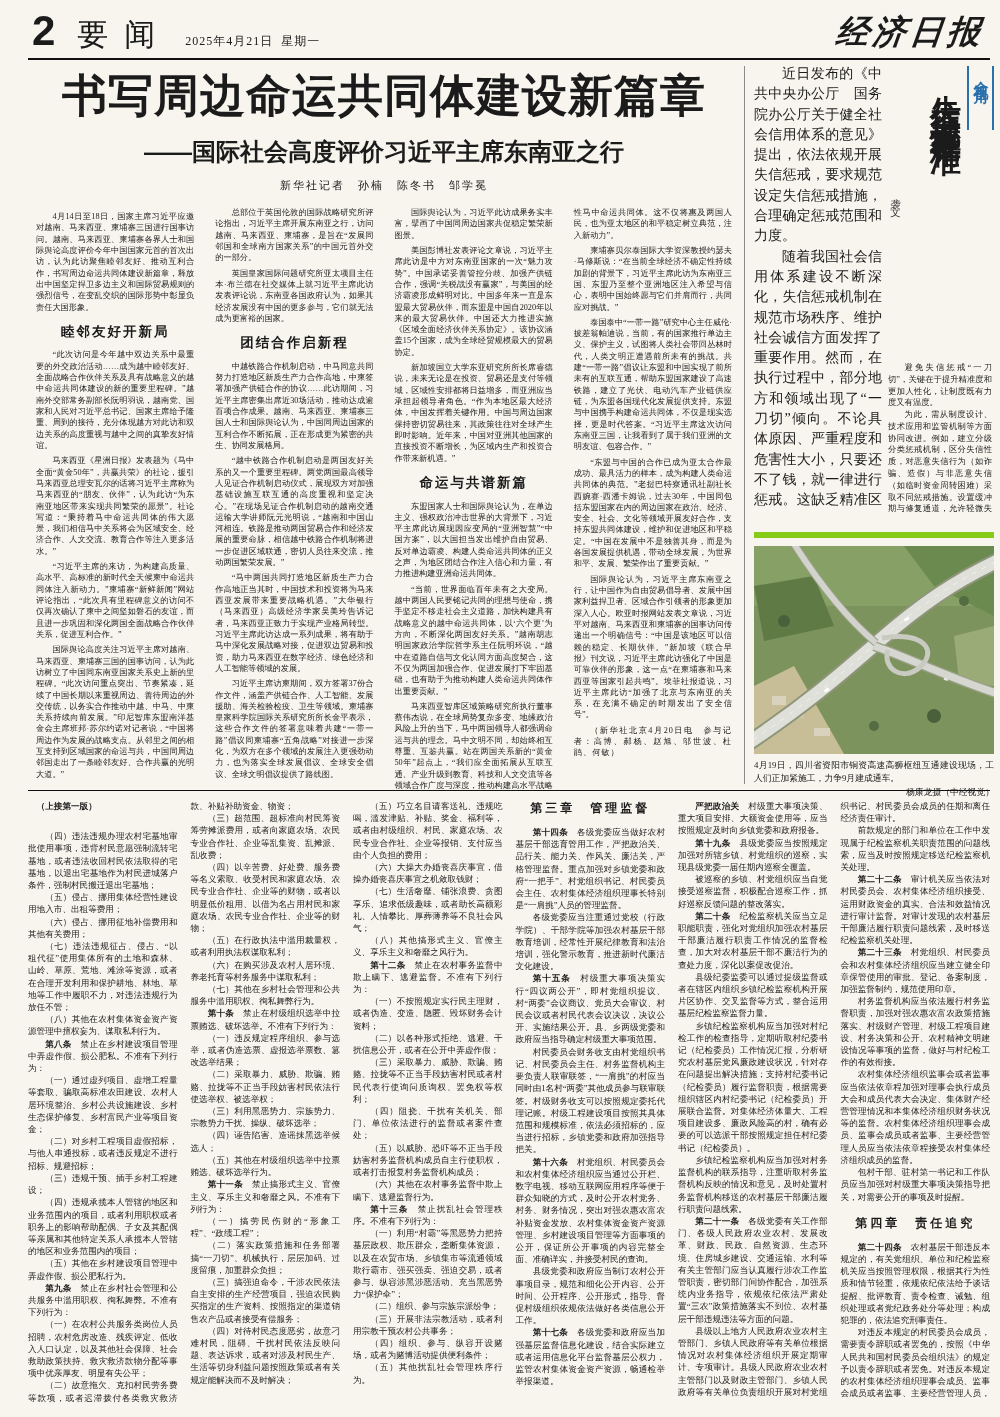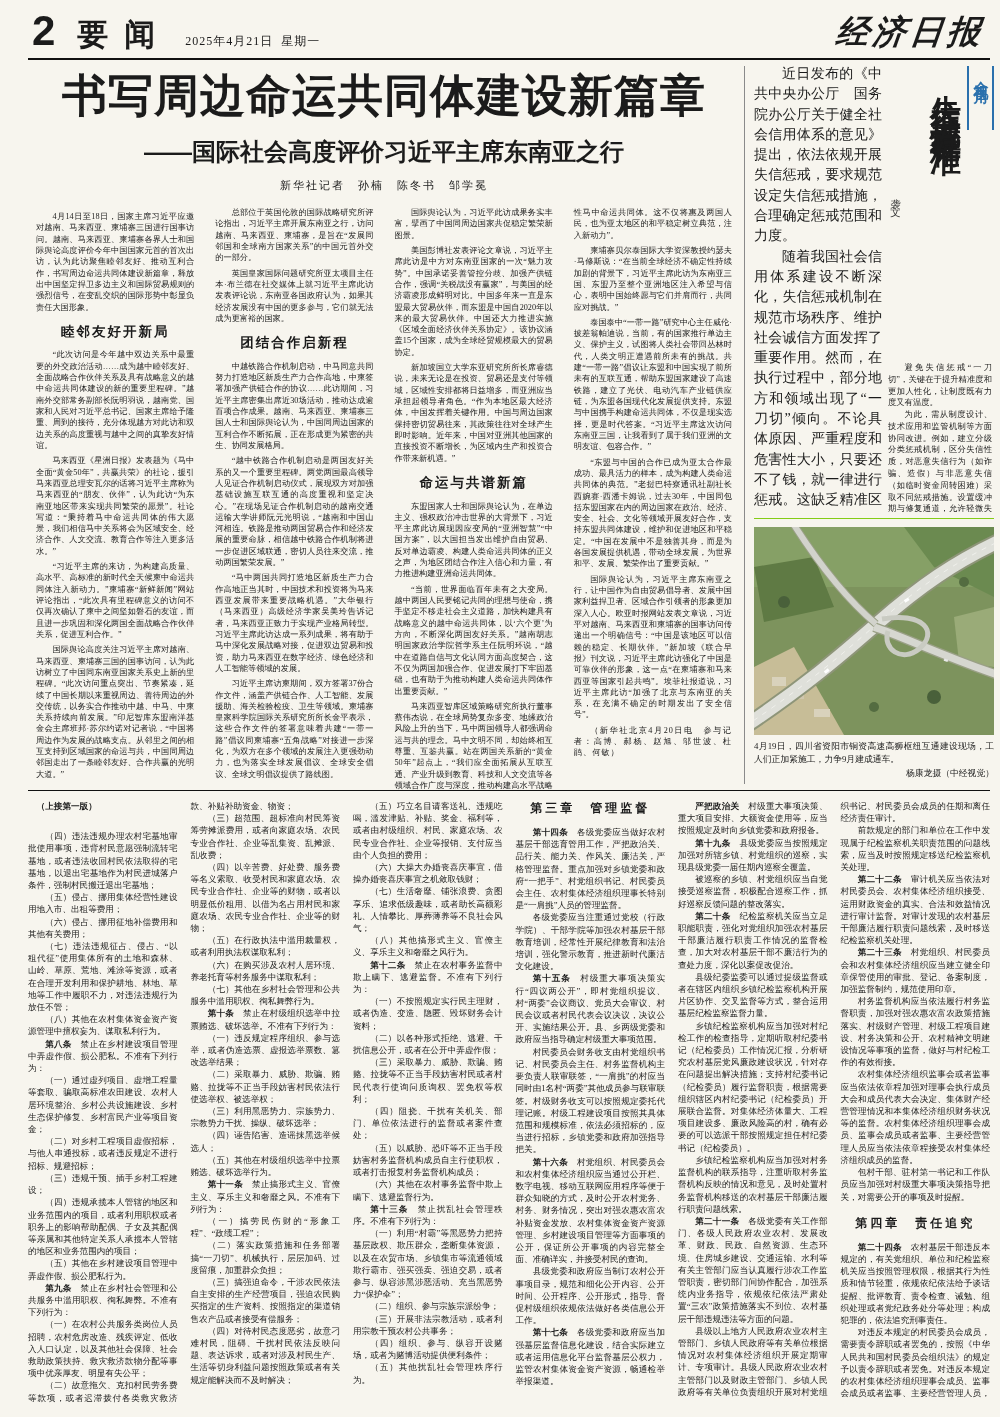--- a/index.html
+++ b/index.html
@@ -2,21 +2,21 @@
 <html><head>
 <meta charset="utf-8">
 <style>
   html,body{margin:0;padding:0;}
   body{width:1000px;height:1417px;position:relative;background:#f7f5ee;color:#1b1b1b;
        font-family:"Liberation Serif",serif;overflow:hidden;}
   
   .hdr{position:absolute;left:28px;top:6px;width:962px;height:52px;border-bottom:2.5px solid #111;}
   .hdr-left{position:absolute;left:4px;top:2px;display:flex;align-items:baseline;}
   .pgnum{font-family:"Liberation Sans",sans-serif;font-weight:900;font-size:42px;line-height:46px;}
-  .sect{font-family:"Liberation Sans",sans-serif;font-weight:700;font-size:31px;letter-spacing:16px;margin-left:22px;}
+  .sect{font-family:"Liberation Sans",sans-serif;font-weight:400;font-size:31px;letter-spacing:16px;margin-left:22px;}
   .pdate{font-size:12px;margin-left:14px;letter-spacing:1px;}
   .masthead{position:absolute;right:6px;top:4px;font-family:"DejaVu Serif",serif;font-style:italic;
             font-weight:bold;font-size:33px;transform:skewX(-6deg);letter-spacing:4px;}
   
   .topsec{position:absolute;left:32px;top:62px;width:962px;height:726px;}
   .vrule{position:absolute;left:712px;top:4px;bottom:4px;width:0;border-left:1px solid #8a8a8a;}
   .main-left{position:absolute;left:0;top:0;width:704px;}
   .headline{font-family:"Liberation Sans",sans-serif;font-weight:900;font-size:45px;line-height:52px;
             text-align:center;letter-spacing:1px;margin-top:8px;}
   .subhead{font-family:"Liberation Sans",sans-serif;font-weight:900;font-size:24px;text-align:center;margin-top:14px;}
@@ -36,21 +36,21 @@
   .sb-right{position:absolute;left:132px;top:0;width:108px;height:450px;}
   .jlabel{position:absolute;right:0;top:4px;writing-mode:vertical-rl;text-orientation:upright;
           font-family:"Liberation Sans",sans-serif;font-weight:bold;font-size:15px;color:#2a70ad;
           border-left:2px solid #2a70ad;border-right:2px solid #2a70ad;padding:3px 2px;letter-spacing:4px;height:58px;}
   .vtitle{position:absolute;right:28px;top:8px;writing-mode:vertical-rl;text-orientation:upright;
           font-family:"Liberation Sans",sans-serif;font-weight:900;font-size:31px;letter-spacing:7px;height:352px;}
   .vauthor{position:absolute;left:2px;top:128px;writing-mode:vertical-rl;text-orientation:upright;
            font-size:10.5px;letter-spacing:8px;color:#333;}
   .sb-text2{position:absolute;left:2px;top:300px;width:104px;height:150px;overflow:hidden;
             text-align:justify;font-size:8.3px;line-height:1.42;}
-  .photo-wrap{margin-top:6px;border-top:1px solid #84cc16;padding-top:8px;}
+  .photo-wrap{margin-top:20px;border-top:6px solid #84cc16;padding-top:8px;}
   .photo{width:240px;height:208px;display:block;}
   .caption{margin-top:5px;font-size:8.8px;line-height:1.5;text-align:justify;}
   .credit{font-size:8.8px;text-align:right;margin-top:2px;}
   
   .secrule{position:absolute;left:28px;top:790px;width:962px;border-top:1.5px solid #111;}
   .doc{position:absolute;left:28px;top:800px;width:962px;height:608px;column-count:6;column-gap:13px;
        column-fill:auto;overflow:hidden;text-align:justify;font-size:8.6px;line-height:1.42;}
   .doc p{margin:0;text-indent:2em;}
   .doc p b{font-family:"Liberation Sans",sans-serif;}
   .doc p.t-h{font-family:"Liberation Sans",sans-serif;font-weight:700;font-size:12px;text-align:center;

